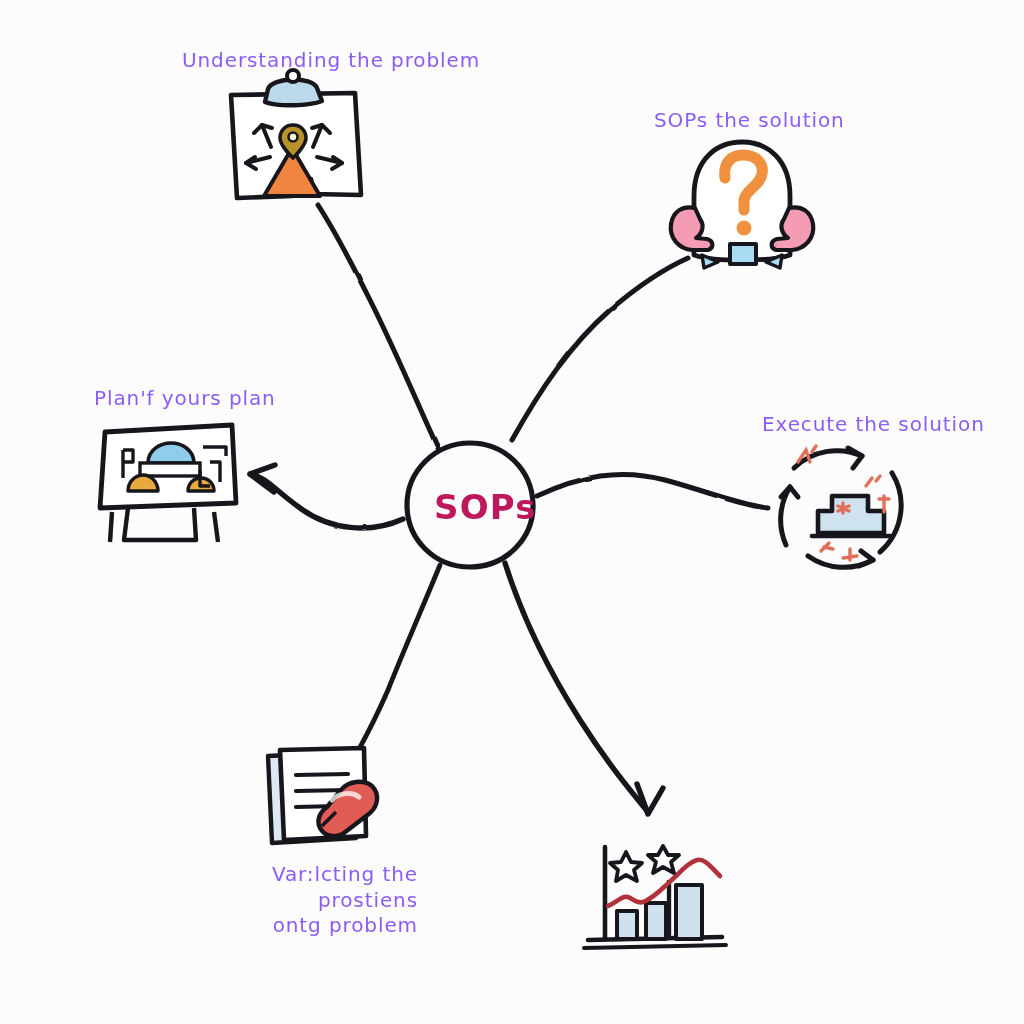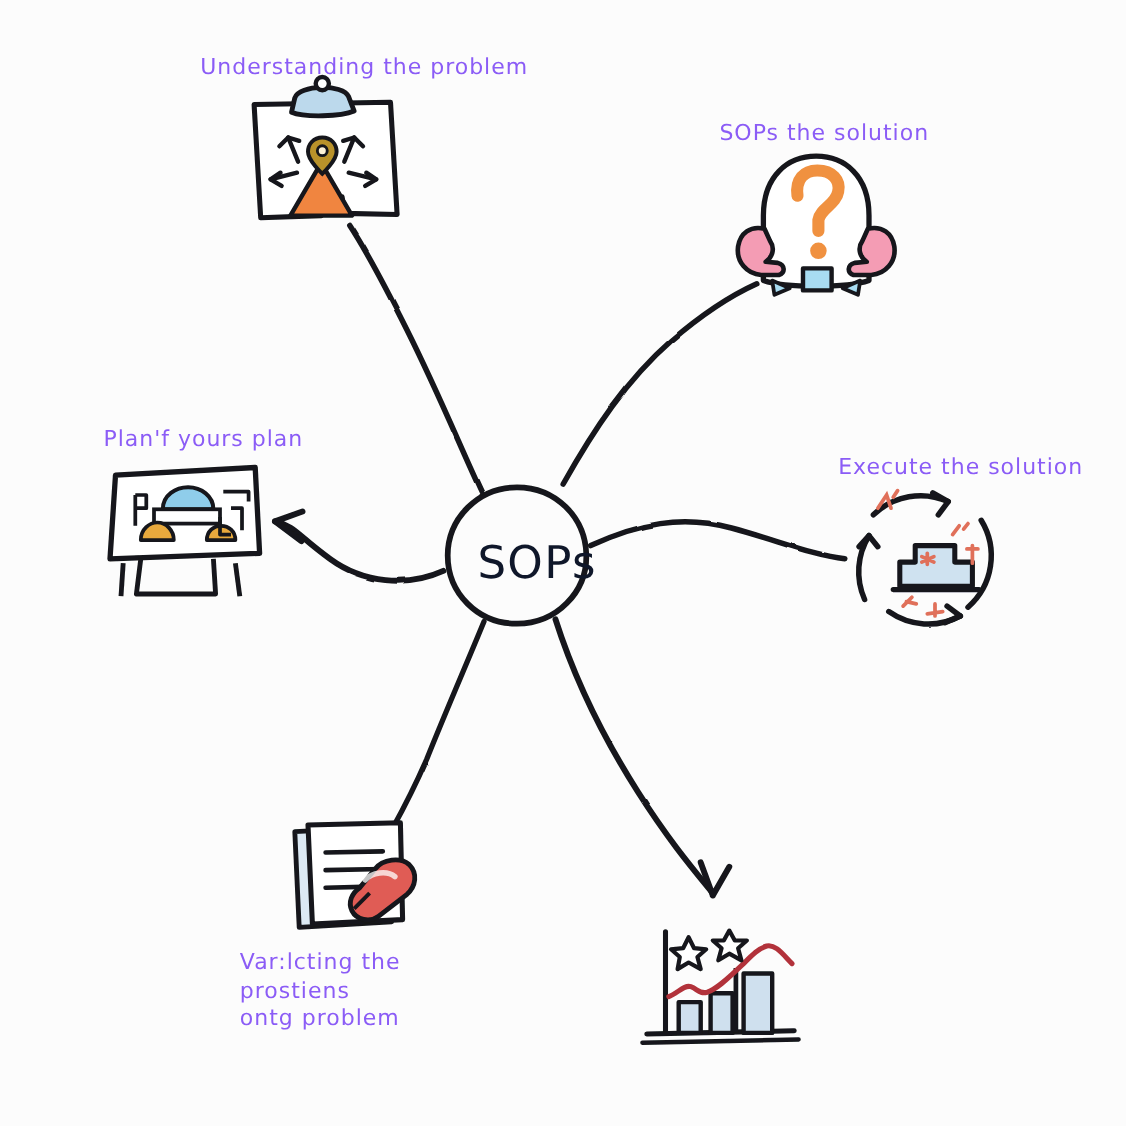--- a/index.html
+++ b/index.html
@@ -29,28 +29,28 @@
     font-family: "DejaVu Sans", sans-serif;
     font-size: 20px;
     font-weight: 500;
     letter-spacing: 0.9px;
     white-space: nowrap;
     line-height: 1.28;
     user-select: none;
   }
   .label.two-line {
     white-space: normal;
-    text-align: left;
+    text-align: right;
   }
   .center-label {
     position: absolute;
-    color: #0f172a;
+    color: #be185d;
     font-family: "DejaVu Sans", sans-serif;
-    font-size: 41px;
-    font-weight: 400;
+    font-size: 34px;
+    font-weight: 700;
     letter-spacing: 1.2px;
     user-select: none;
   }
 </style>
 </head>
 <body>
 
 <div id="canvas">
 
   <svg id="sketch" viewBox="0 0 1024 1024">

